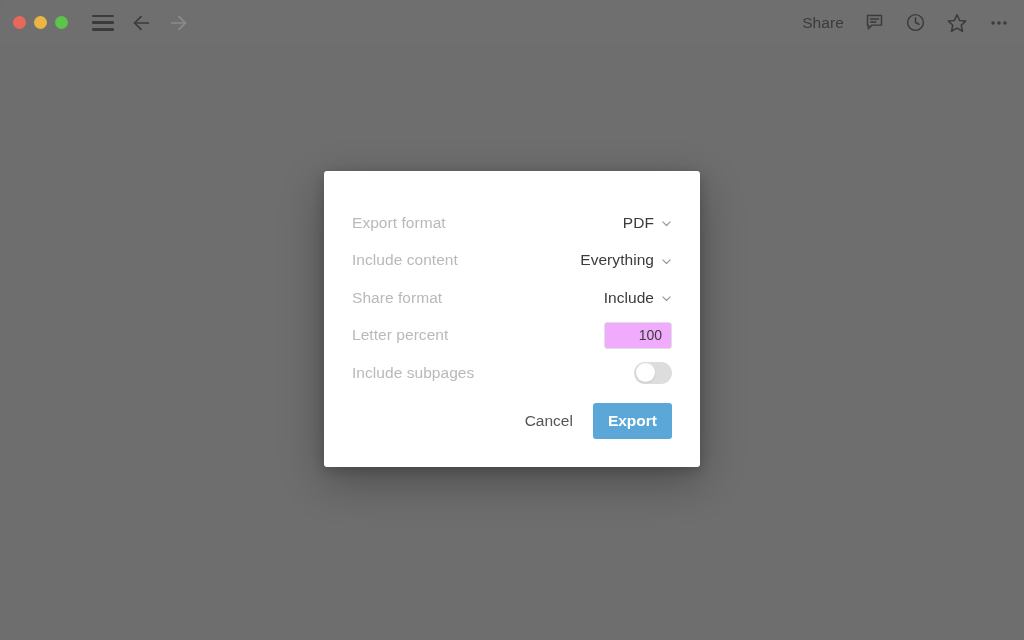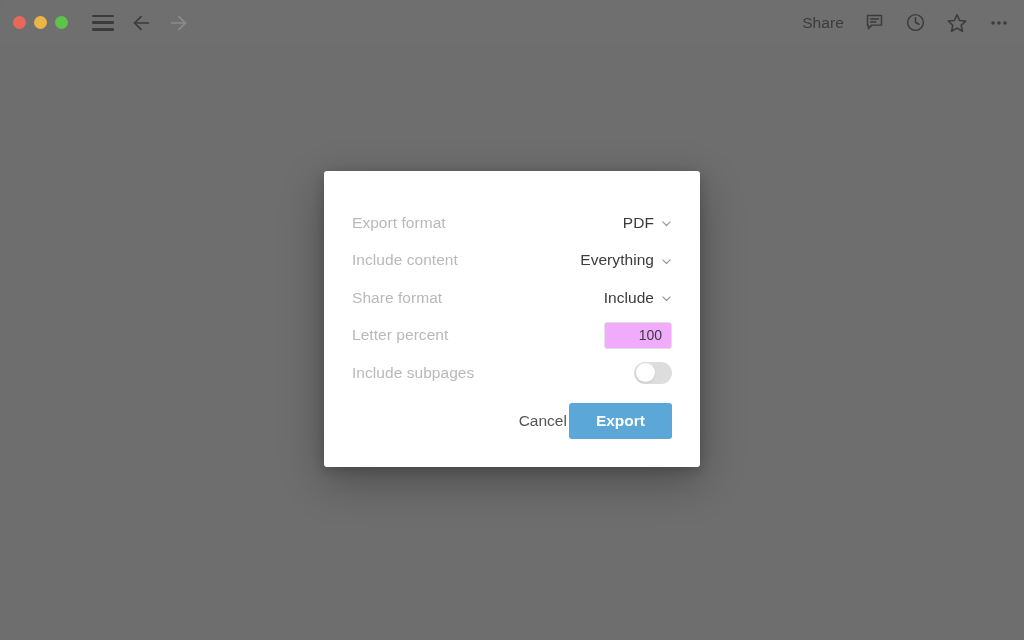--- a/index.html
+++ b/index.html
@@ -194,41 +194,42 @@
     background: #ffffff;
     box-shadow: 0 1px 2px rgba(0,0,0,0.10);
   }
 
   .dialog-actions {
     position: absolute;
     right: 28px;
     bottom: 28px;
     display: flex;
     align-items: center;
+    gap: 18px;
   }
 
   .btn-cancel {
     background: transparent;
     border: none;
     color: #555555;
     font-family: "Liberation Sans", sans-serif;
     font-size: 15.5px;
     padding: 6px 2px;
     cursor: default;
   }
 
   .btn-export {
     background: #5ba8d8;
     border: none;
     border-radius: 3px;
     color: #ffffff;
     font-family: "Liberation Sans", sans-serif;
     font-size: 15.5px;
     font-weight: bold;
-    padding: 9px 27px;
+    padding: 9px 15px;
     cursor: default;
   }
 </style>
 </head>
 <body>
 
 <div class="app-window">
 
   <div class="titlebar">
 

